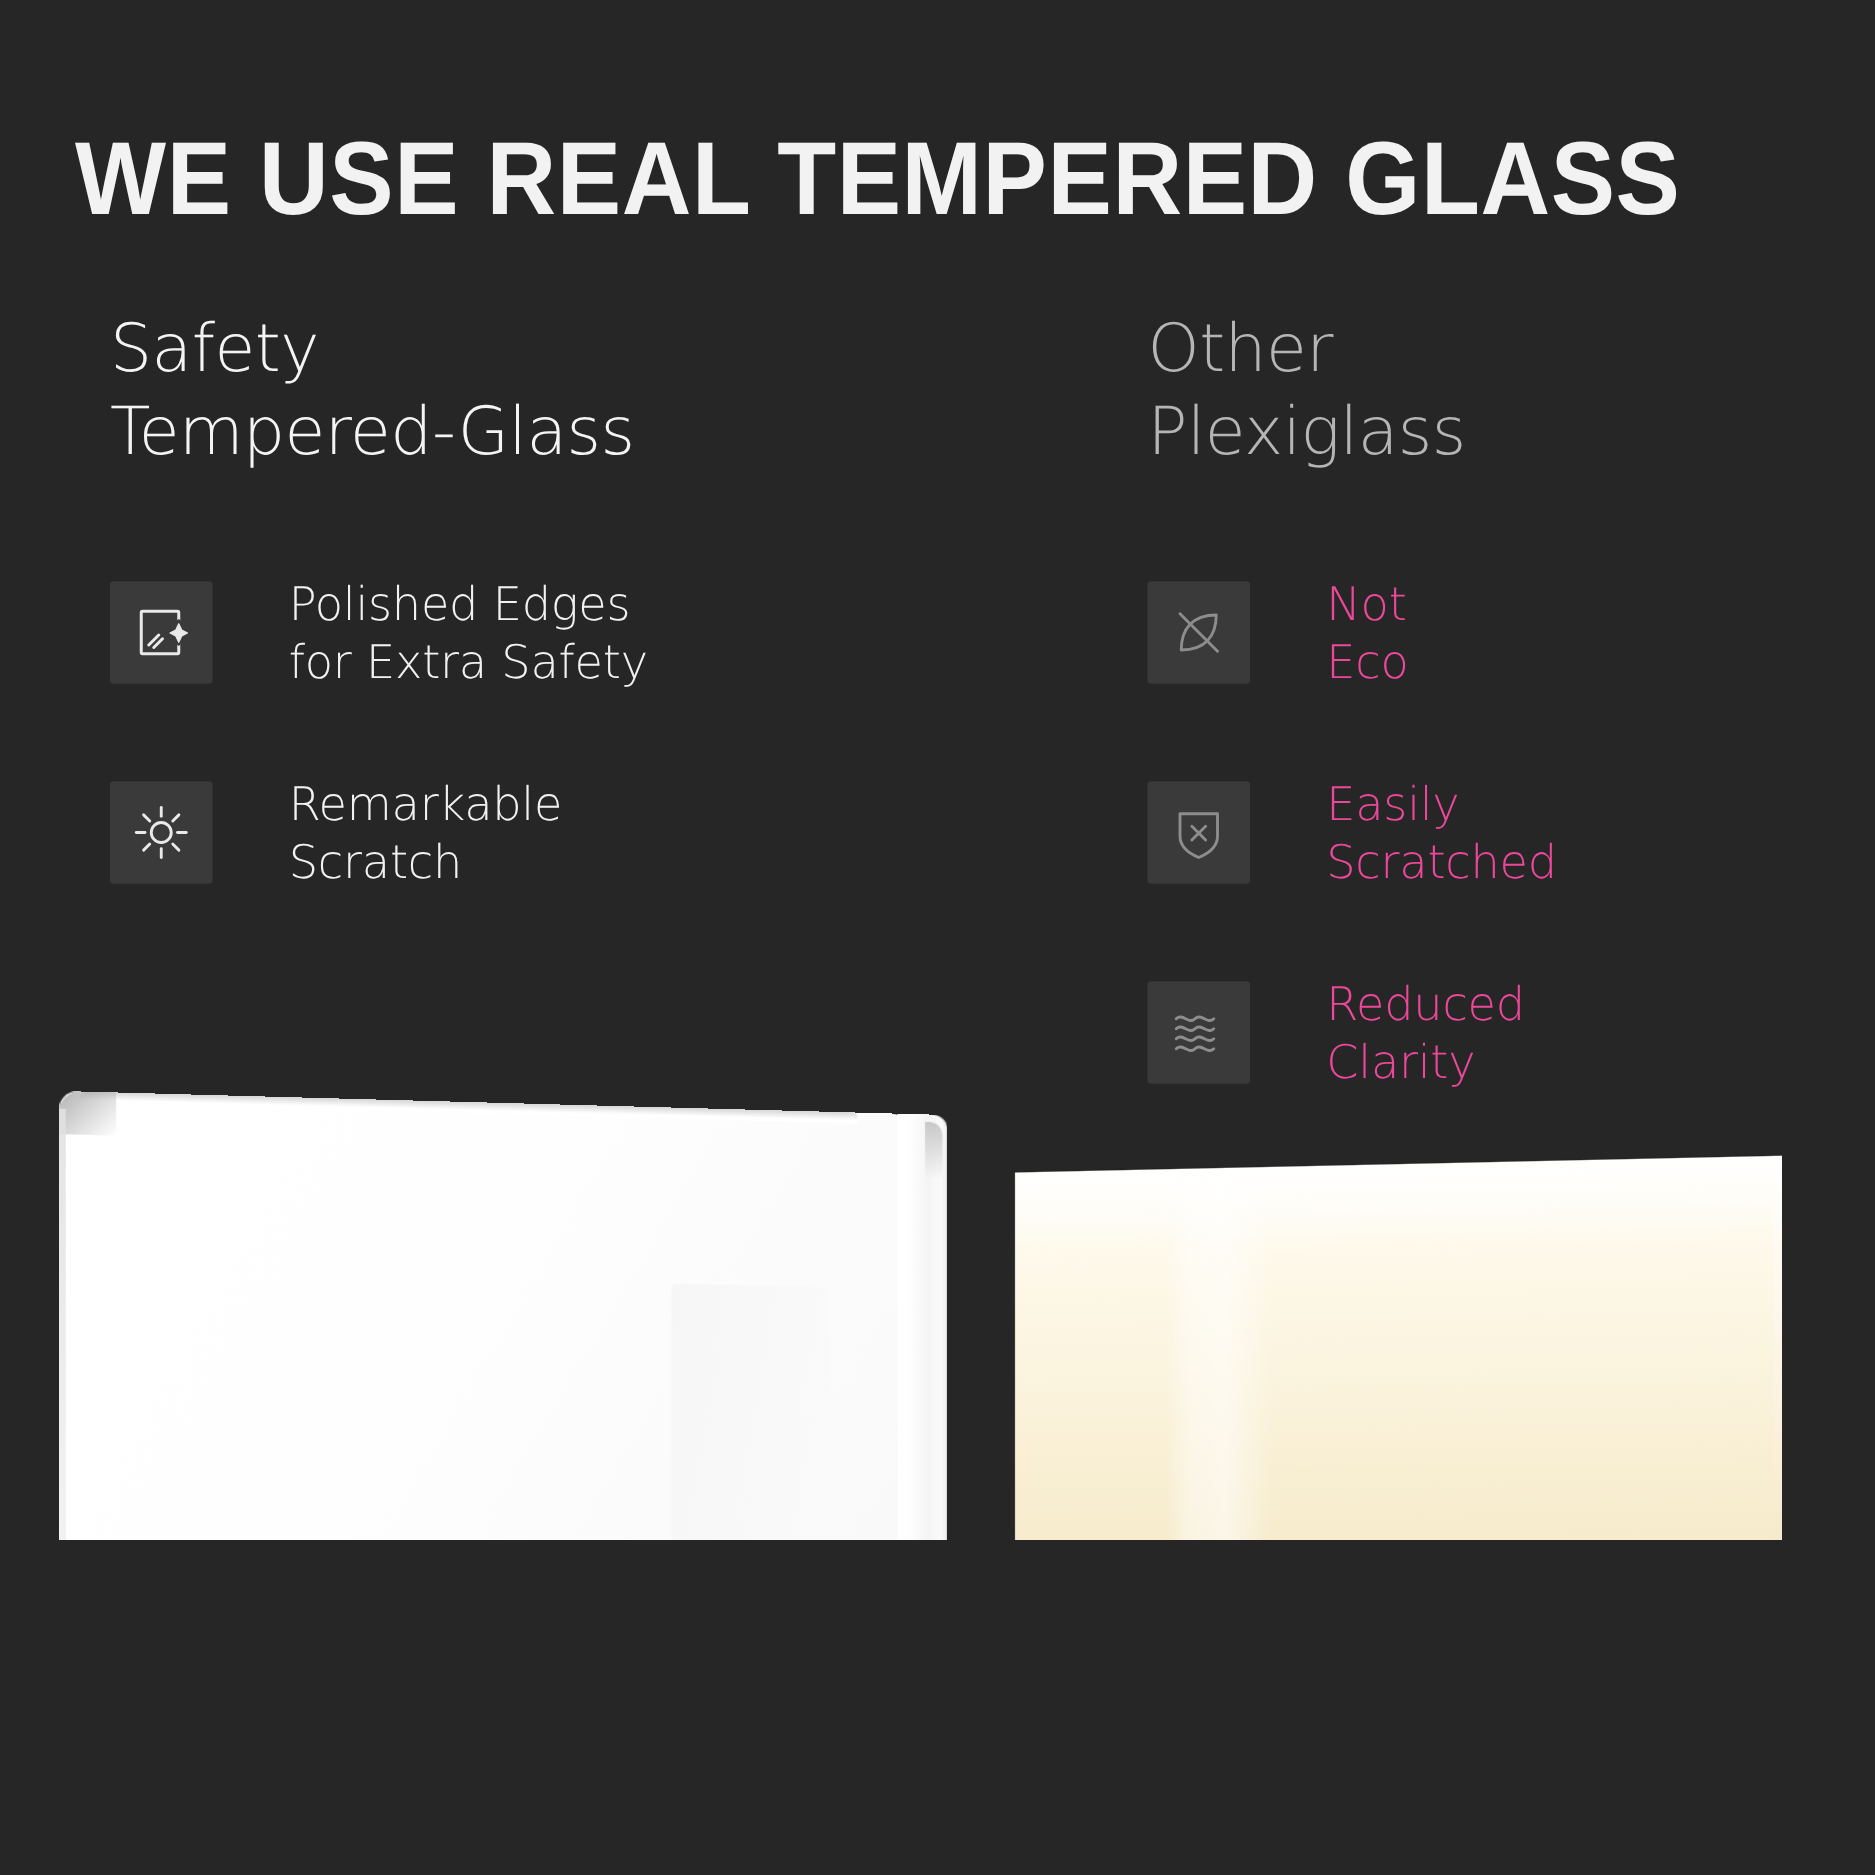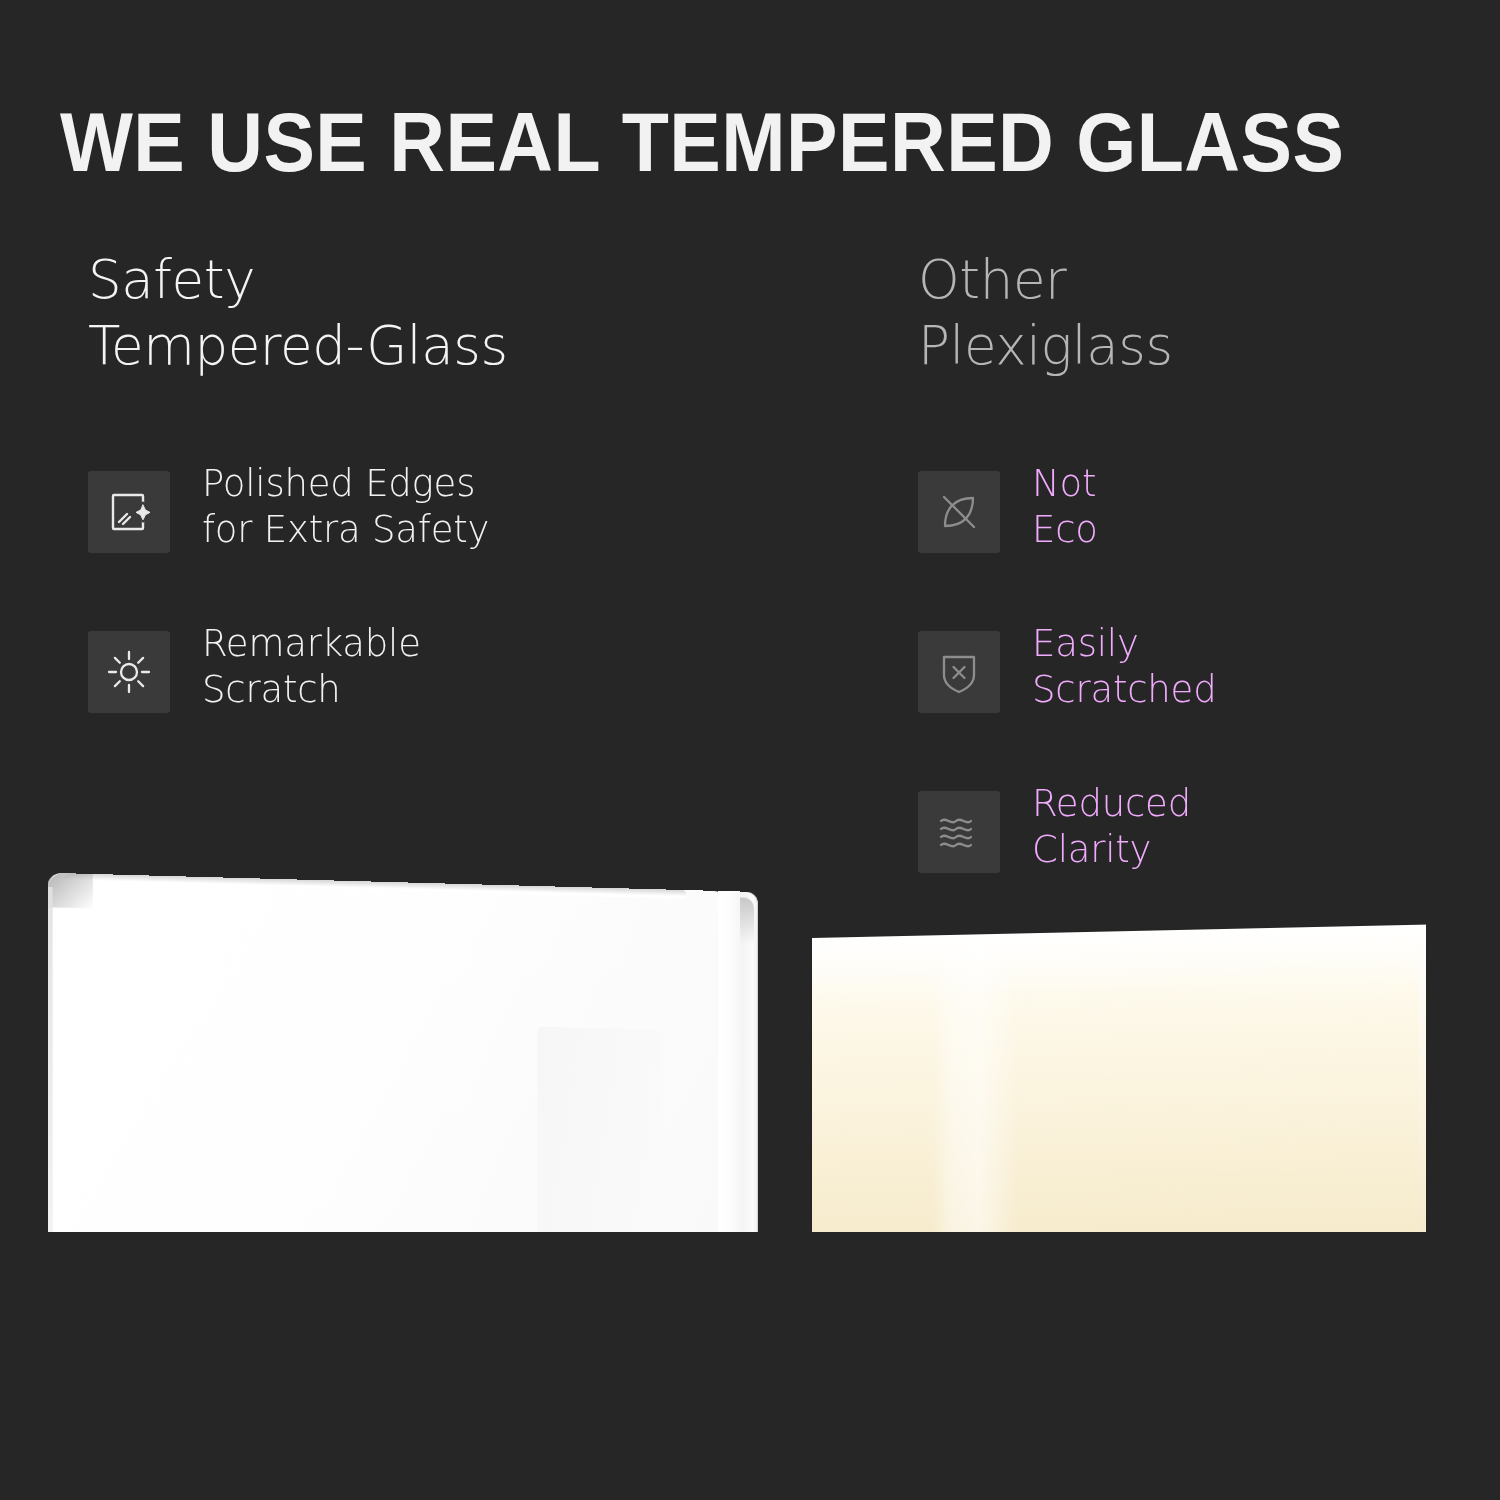--- a/index.html
+++ b/index.html
@@ -68,23 +68,24 @@
     white-space: pre-line;
   }
   .col-left .col-title  { color: #f4f4f4; }
   .col-right .col-title { color: #b5b5b5; }
 
   .features {
     margin-top: 80px;
   }
   .feature {
     display: flex;
-    align-items: flex-end;
+    align-items: center;
     margin-bottom: 66px;
     min-height: 82px;
+    gap: 29px;
   }
   .feature:last-child { margin-bottom: 0; }
 
   .icon-tile {
     width: 82px;
     height: 82px;
     flex: 0 0 82px;
     background: #3a3a3a;
     border-radius: 3px;
     display: flex;
@@ -99,21 +100,21 @@
     margin-left: 32px;
     font-family: "DejaVu Sans", sans-serif;
     font-weight: 300;
     font-size: 37px;
     line-height: 46px;
     letter-spacing: -0.2px;
     white-space: pre-line;
     padding-top: 2px;
   }
   .col-left  .feature-label { color: #f1f1f1; }
-  .col-right .feature-label { color: #f0abfc; }
+  .col-right .feature-label { color: #ec4899; }
 
   
   .glass-stage {
     position: absolute;
     left: 0;
     top: 870px;
     width: 1500px;
     height: 630px;
     overflow: hidden;
   }

